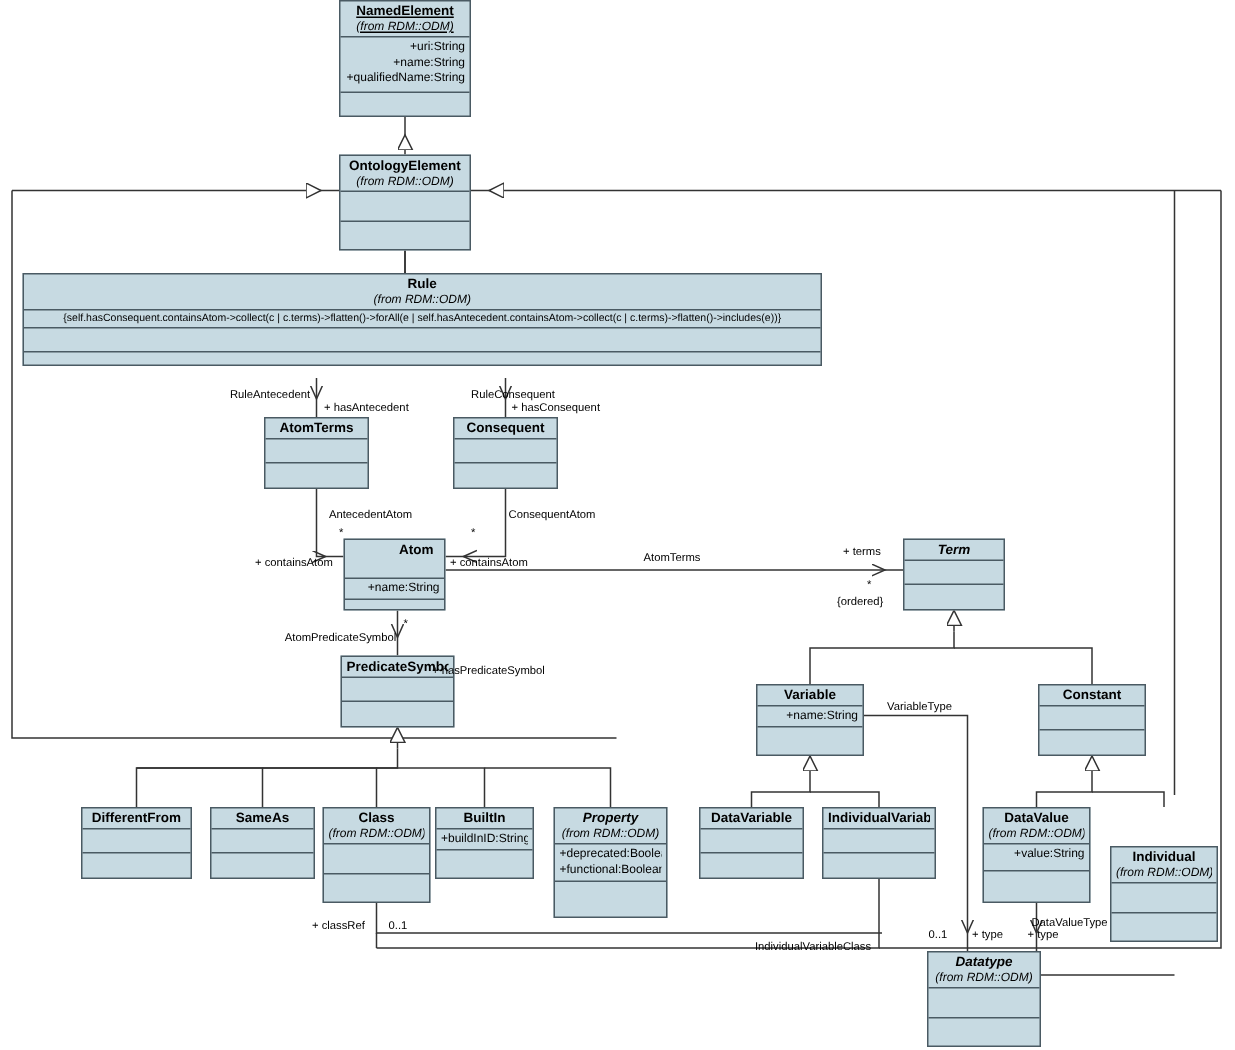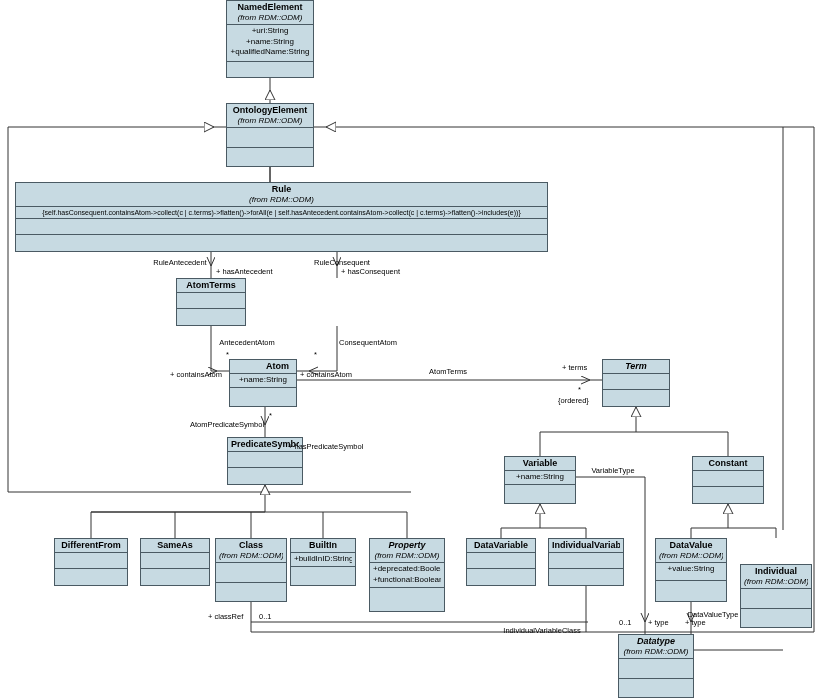--- a/index.html
+++ b/index.html
@@ -5,21 +5,21 @@
   html,body{margin:0;padding:0;background:#ffffff;}
   body{font-family:"Liberation Sans", sans-serif;}
   #canvas{position:relative;width:823px;height:700px;background:#fff;overflow:hidden;}
   svg.edges{position:absolute;left:0;top:0;width:823px;height:700px;}
   .umlbox{position:absolute;box-sizing:border-box;border:1px solid #4a5a63;background:#c7dae2;}
   .umlbox .sec{box-sizing:border-box;border-bottom:1px solid #4a5a63;padding:1px 3px;}
   .umlbox .sec:last-child{border-bottom:none;}
   .umlbox .nm{text-align:center;font-weight:bold;font-size:9px;line-height:11px;color:#000;white-space:nowrap;overflow:hidden;}
   .umlbox .nm.abs{font-style:italic;}
   .umlbox .pkg{text-align:center;font-style:italic;font-size:8px;line-height:10px;color:#000;white-space:nowrap;overflow:hidden;}
-  .umlbox .attr{text-align:center;font-size:8px;line-height:10.5px;color:#000;white-space:nowrap;overflow:hidden;}
+  .umlbox .attr{text-align:right;font-size:8px;line-height:10.5px;color:#000;white-space:nowrap;overflow:hidden;}
   .umlbox .ocl{text-align:center;font-size:7px;line-height:9px;color:#000;white-space:nowrap;overflow:hidden;}
   .lbl{position:absolute;font-size:7.5px;line-height:9px;color:#000;white-space:nowrap;}
   .lbl.c{transform:translateX(-50%);}
 </style>
 </head>
 <body>
 
 <div id="canvas">
 
   <svg class="edges" viewBox="0 0 823 700" xmlns="http://www.w3.org/2000/svg">
@@ -98,64 +98,71 @@
       <path d="M251,608 L251,622 L588,622"></path>
 
       <path d="M586,586 L586,632 L251,632"></path>
       <path d="M251,632 L251,622"></path>
       <path d="M586,632 L814,632 L814,530"></path>
 
     </g>
   </svg>
 
   <div class="umlbox" style="left:226px;top:0px;width:88px;height:78px;">
-    <div class="sec" style="height:24px;">
+    <div class="sec" style="height:24px;text-decoration:underline;">
       <div class="nm">NamedElement</div>
       <div class="pkg">(from RDM::ODM)</div>
     </div>
     <div class="sec" style="height:37px;">
       <div class="attr">+uri:String</div>
       <div class="attr">+name:String</div>
       <div class="attr">+qualifiedName:String</div>
     </div>
     <div class="sec" style="height:15px;"></div>
   </div>
 
   <div class="umlbox" style="left:226px;top:103px;width:88px;height:64px;">
     <div class="sec" style="height:24px;">
       <div class="nm">OntologyElement</div>
       <div class="pkg">(from RDM::ODM)</div>
     </div>
     <div class="sec" style="height:20px;"></div>
     <div class="sec" style="height:18px;"></div>
   </div>
 
-  <div class="umlbox" style="left:15px;top:182px;width:533px;height:70px;">
+  <div class="umlbox" style="left:15px;top:182px;width:533px;height:62px;">
     <div class="sec" style="height:24px;">
       <div class="nm">Rule</div>
       <div class="pkg">(from RDM::ODM)</div>
     </div>
     <div class="sec" style="height:12px;">
       <div class="ocl">{self.hasConsequent.containsAtom-&gt;collect(c | c.terms)-&gt;flatten()-&gt;forAll(e | self.hasAntecedent.containsAtom-&gt;collect(c | c.terms)-&gt;flatten()-&gt;includes(e))}</div>
     </div>
     <div class="sec" style="height:16px;"></div>
     <div class="sec" style="height:16px;"></div>
   </div>
 
   <div class="umlbox" style="left:176px;top:278px;width:70px;height:48px;">
     <div class="sec" style="height:14px;">
       <div class="nm">AtomTerms</div>
     </div>
     <div class="sec" style="height:16px;"></div>
     <div class="sec" style="height:16px;"></div>
   </div>
 
+  <div class="umlbox" style="left:302px;top:278px;width:70px;height:48px;">
+    <div class="sec" style="height:14px;">
+      <div class="nm">Consequent</div>
+    </div>
+    <div class="sec" style="height:16px;"></div>
+    <div class="sec" style="height:16px;"></div>
+  </div>
 
   <div class="umlbox" style="left:229px;top:359px;width:68px;height:48px;">
-    <div class="sec" style="height:14px;padding-left:32px;">
+    <div class="sec" style="height:26px;padding-left:32px;">
       <div class="nm">Atom</div>
     </div>
     <div class="sec" style="height:14px;">
       <div class="attr">+name:String</div>
     </div>
     <div class="sec" style="height:18px;"></div>
   </div>
 
   <div class="umlbox" style="left:602px;top:359px;width:68px;height:48px;">
     <div class="sec" style="height:14px;">

